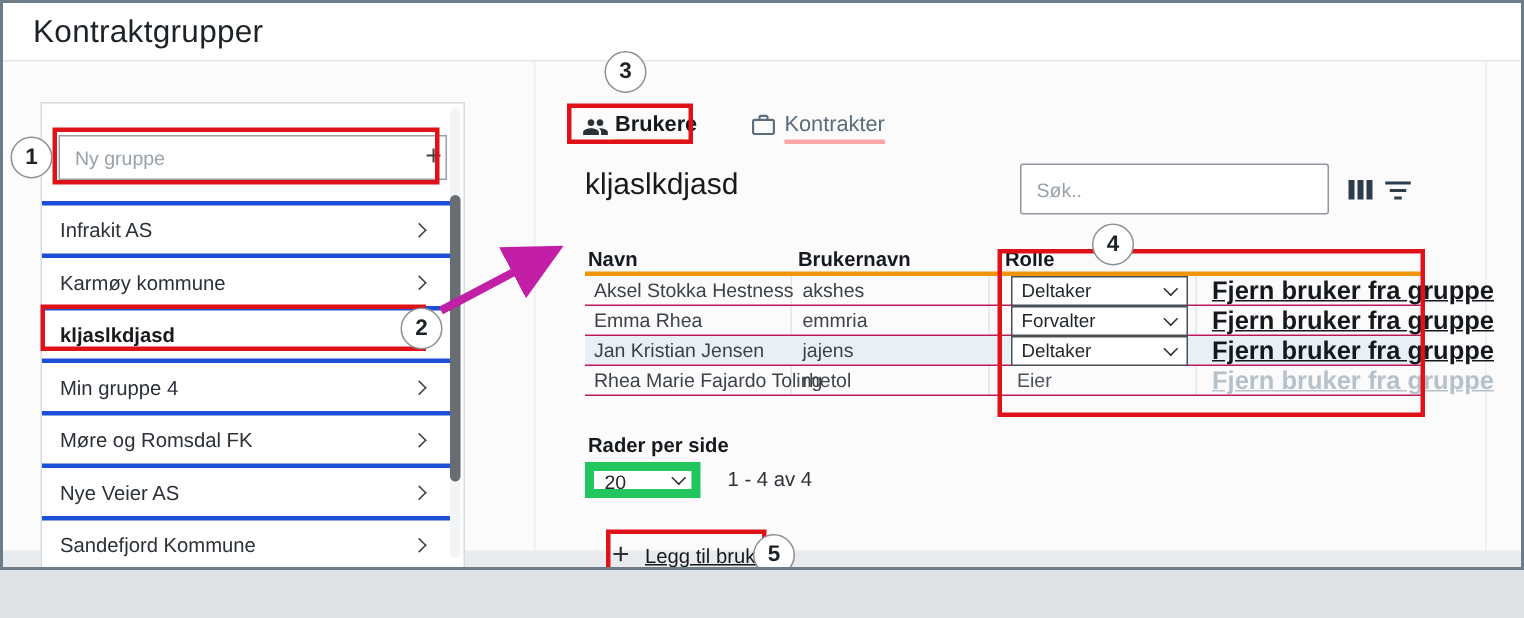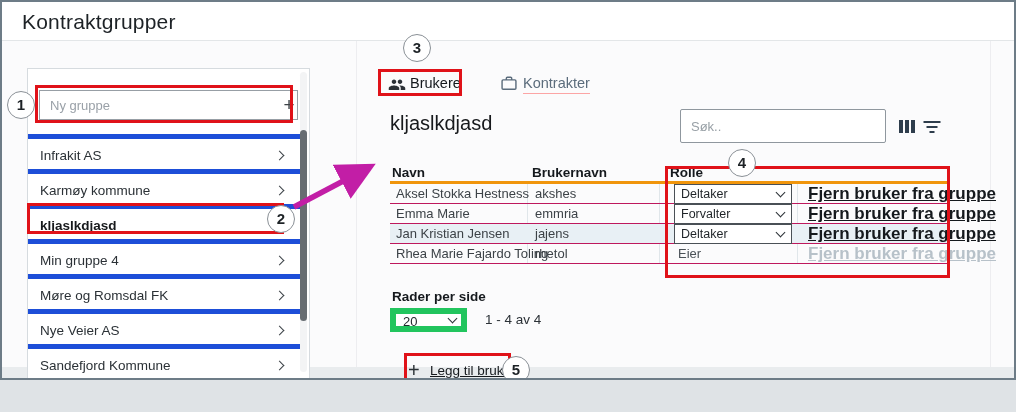--- a/index.html
+++ b/index.html
@@ -16,31 +16,31 @@
   .vline{position:absolute;top:39px;bottom:0;width:1px;background:#ededf0;}
   .bottom-strip{position:absolute;left:0;right:0;bottom:0;height:11px;background:#e9ecee;}
   
   .sidebar{position:absolute;left:25px;top:66px;width:283px;bottom:0;background:#fff;border:1px solid #d6dbdf;border-bottom:none;}
   .ng-input{position:absolute;left:11px;top:21px;width:259px;height:30px;border:1px solid #979ea5;background:#fff;
     font-family:inherit;font-size:13px;color:#333;padding:0 30px 0 10px;outline:none;}
   .ng-input::placeholder{color:#9aa1a8;}
   .ng-plus{position:absolute;left:248px;top:22px;width:26px;height:28px;border:none;background:transparent;
     font-size:19px;color:#3c4247;cursor:pointer;line-height:26px;text-align:center;font-family:inherit;}
   .sb-list{position:absolute;left:0;top:65px;right:0;}
-  .sb-item{position:relative;height:35px;border-top:5px solid #1d4ed8;line-height:34px;padding-left:12px;
+  .sb-item{position:relative;height:35px;border-top:3px solid #1d4ed8;line-height:34px;padding-left:12px;
     font-size:13.5px;color:#2b3136;cursor:pointer;width:273px;}
   .sb-item.sel{font-weight:700;color:#17191c;}
   .chev-r{position:absolute;right:18px;top:13px;width:7px;height:7px;border-top:1.6px solid #3c4247;border-right:1.6px solid #3c4247;transform:rotate(45deg);}
   .sb-track{position:absolute;right:2px;top:3px;width:7px;bottom:6px;background:#f3f4f5;border-radius:4px;}
   .sb-thumb{position:absolute;right:2px;top:61px;width:7px;height:191px;background:#676d72;border-radius:4px;}
   
   .tab-label{font-size:14.5px;}
-  .tab-brukere{position:absolute;left:408px;top:73px;font-weight:400;color:#15191d;cursor:pointer;}
+  .tab-brukere{position:absolute;left:408px;top:73px;font-weight:700;color:#15191d;cursor:pointer;}
   .tab-underline{position:absolute;left:407px;top:91px;width:47px;height:3px;background:#f0950c;}
-  .tab-kontrakter{position:absolute;left:521px;top:73px;color:#5b6c7c;cursor:pointer;border-bottom:1px solid #fca5a5;padding-bottom:2px;}
+  .tab-kontrakter{position:absolute;left:521px;top:73px;color:#5b6c7c;cursor:pointer;border-bottom:3px solid #fca5a5;padding-bottom:2px;}
   .users-ic{position:absolute;left:386px;top:75px;width:18px;height:14px;}
   .brief-ic{position:absolute;left:499px;top:73px;width:16px;height:16px;}
   
   .grp-title{position:absolute;left:388px;top:110px;font-size:20px;font-weight:500;color:#17191c;}
   .search{position:absolute;left:678px;top:107px;width:206px;height:34px;border:1px solid #8f979e;border-radius:2px;
     background:#fff;font-family:inherit;font-size:13px;color:#333;padding:0 10px;outline:none;}
   .search::placeholder{color:#98a0a6;}
   .cols-ic{position:absolute;left:897px;top:118px;width:17px;height:13px;display:flex;gap:2px;cursor:pointer;}
   .cols-ic i{width:4px;height:13px;background:#2e3d4c;}
   .filt-ic{position:absolute;left:921px;top:119px;width:18px;height:12px;cursor:pointer;}
@@ -189,21 +189,21 @@
       <span class="sel-wrap">
         <select class="role-select">
           <option>Deltaker</option>
         </select>
         <span class="chev-d"></span>
       </span>
       <span class="cell-action">Fjern bruker fra gruppe</span>
     </div>
 
     <div class="trow" style="top:39px;">
-      <span class="cell-name">Emma Marie</span>
+      <span class="cell-name">Emma Rhea</span>
       <span class="cell-user">emmria</span>
       <span class="sel-wrap">
         <select class="role-select">
           <option>Forvalter</option>
         </select>
         <span class="chev-d"></span>
       </span>
       <span class="cell-action">Fjern bruker fra gruppe</span>
     </div>
 

